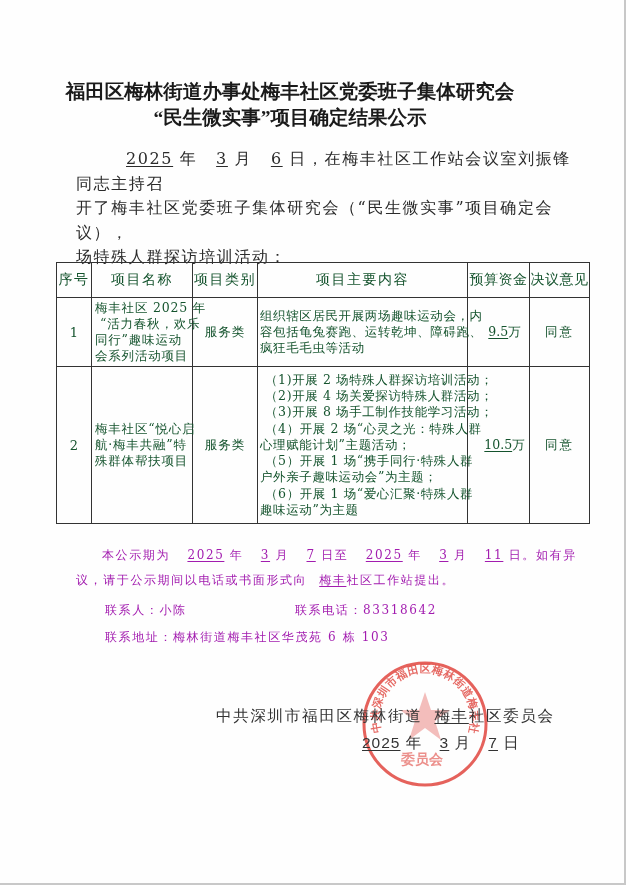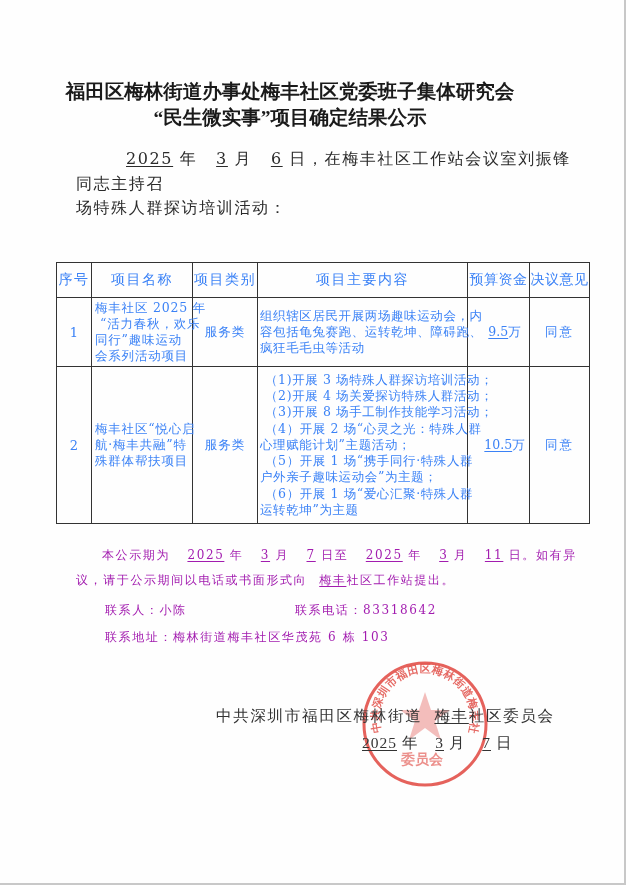--- a/index.html
+++ b/index.html
@@ -17,21 +17,21 @@
   .t2 { top:104px;font-family:Liberation Serif, serif; }
   .u { text-decoration:underline; text-underline-offset:2px;margin-left:12px; }
   .para {
     position:absolute; left:76px; width:500px; font-size:16px; line-height:24.5px; letter-spacing:1.6px;
     font-family:"DejaVu Serif", serif; color:#2b2b2b;
   }
   .p1 { top:147px; }
   .p1 .ind { display:inline-block; width:38px; }
   table.grid {
     position:absolute; left:56px; top:262px; width:533px; border-collapse:collapse;
-    font-size:12.5px; color:#3b82f6; table-layout:fixed;
+    font-size:12.5px; color:#14532d; table-layout:fixed;
   }
   table.grid td, table.grid th {
     border:1.4px solid #333; padding:0; vertical-align:middle; font-weight:normal;
   }
   table.grid th { font-size:14px; height:34px; letter-spacing:1.5px; text-align:center; }
   .c-no { text-align:center; font-size:13px; }
   .c-name { padding:2px 2px 2px 3px !important; line-height:16px; letter-spacing:0.8px; text-align:left; }
   .c-type { text-align:center; letter-spacing:1px; }
   .c-content { padding:2px 2px 2px 2px !important; line-height:16.3px; letter-spacing:0.6px; }
   .c-budget { text-align:center; }
@@ -41,34 +41,35 @@
   .after {
     position:absolute; left:76px; width:520px; font-size:12px; line-height:25px; letter-spacing:1.6px;
     font-family:"DejaVu Serif", serif; color:#a21caf;
   }
   .a1 { top:543px; left:102px; }
   .a2 { top:568px; left:76px; }
   .a3 { top:598px; left:105px; }
   .a3b { top:598px; left:295px; }
   .a4 { top:625px; left:105px; }
   .sign { position:absolute; left:216px; top:706px; font-size:15.5px; letter-spacing:1.7px; font-family:"DejaVu Sans", sans-serif; color:#333; }
-  .sdate { position:absolute; left:350px; top:733px; font-size:15.5px; letter-spacing:1px; color:#333; font-family:Liberation Serif, serif;}
+  .sdate { position:absolute; left:350px; top:733px; font-size:15.5px; letter-spacing:1px; color:#333; font-family:Liberation Sans, sans-serif;}
   .stamp { position:absolute; left:361px; top:660px; width:128px; height:128px; pointer-events:none; }
 </style>
 </head>
 <body>
 
 <div class="page-edge-r"></div>
 <div class="page-edge-b"></div>
 
 <div class="title t1">福田区梅林街道办事处梅丰社区党委班子集体研究会</div>
 <div class="title t2">“民生微实事”项目确定结果公示</div>
 
 <div class="para p1">
   <div><span class="ind"></span><span class="u">2025</span><span> 年 </span><span class="u">3</span><span> 月 </span><span class="u">6</span><span> 日，在梅丰社区工作站会议室刘振锋同志主持召</span></div>
+  <div>开了梅丰社区党委班子集体研究会（“民生微实事”项目确定会议），</div>
   <div>场特殊人群探访培训活动：</div>
 </div>
 
 <table class="grid">
   <colgroup>
     <col style="width:35px">
       <col style="width:101px">
       <col style="width:65px">
       <col style="width:210px">
       <col style="width:62px">
@@ -104,29 +105,29 @@
     </tr>
     <tr style="height:157px">
       <td class="c-no">2</td>
       <td class="c-name">
         <span class="line">梅丰社区“悦心启</span>
         <span class="line">航·梅丰共融”特</span>
         <span class="line">殊群体帮扶项目</span>
       </td>
       <td class="c-type">服务类</td>
       <td class="c-content">
-        <span class="line in">（1)开展 3 场特殊人群探访培训活动；</span>
+        <span class="line in">（1)开展 2 场特殊人群探访培训活动；</span>
         <span class="line in">（2)开展 4 场关爱探访特殊人群活动；</span>
         <span class="line in">（3)开展 8 场手工制作技能学习活动；</span>
         <span class="line in">（4）开展 2 场“心灵之光：特殊人群</span>
         <span class="line">心理赋能计划”主题活动；</span>
         <span class="line in">（5）开展 1 场“携手同行·特殊人群</span>
         <span class="line">户外亲子趣味运动会”为主题；</span>
         <span class="line in">（6）开展 1 场“爱心汇聚·特殊人群</span>
-        <span class="line">运转乾坤”为主题</span>
+        <span class="line">趣味运动”为主题</span>
       </td>
       <td class="c-budget"><span class="u">10.5</span><span>万</span></td>
       <td class="c-opinion">同意</td>
     </tr>
   </tbody>
 </table>
 
 <div class="after a1"><span>本公示期为 </span><span class="u">2025</span><span> 年 </span><span class="u">3</span><span> 月 </span><span class="u">7</span><span> 日至 </span><span class="u">2025</span><span> 年 </span><span class="u">3</span><span> 月 </span><span class="u">11</span><span> 日。如有异</span></div>
 <div class="after a2"><span>议，请于公示期间以电话或书面形式向</span><span class="u">梅丰</span><span>社区工作站提出。</span></div>
 <div class="after a3">联系人：小陈</div>

